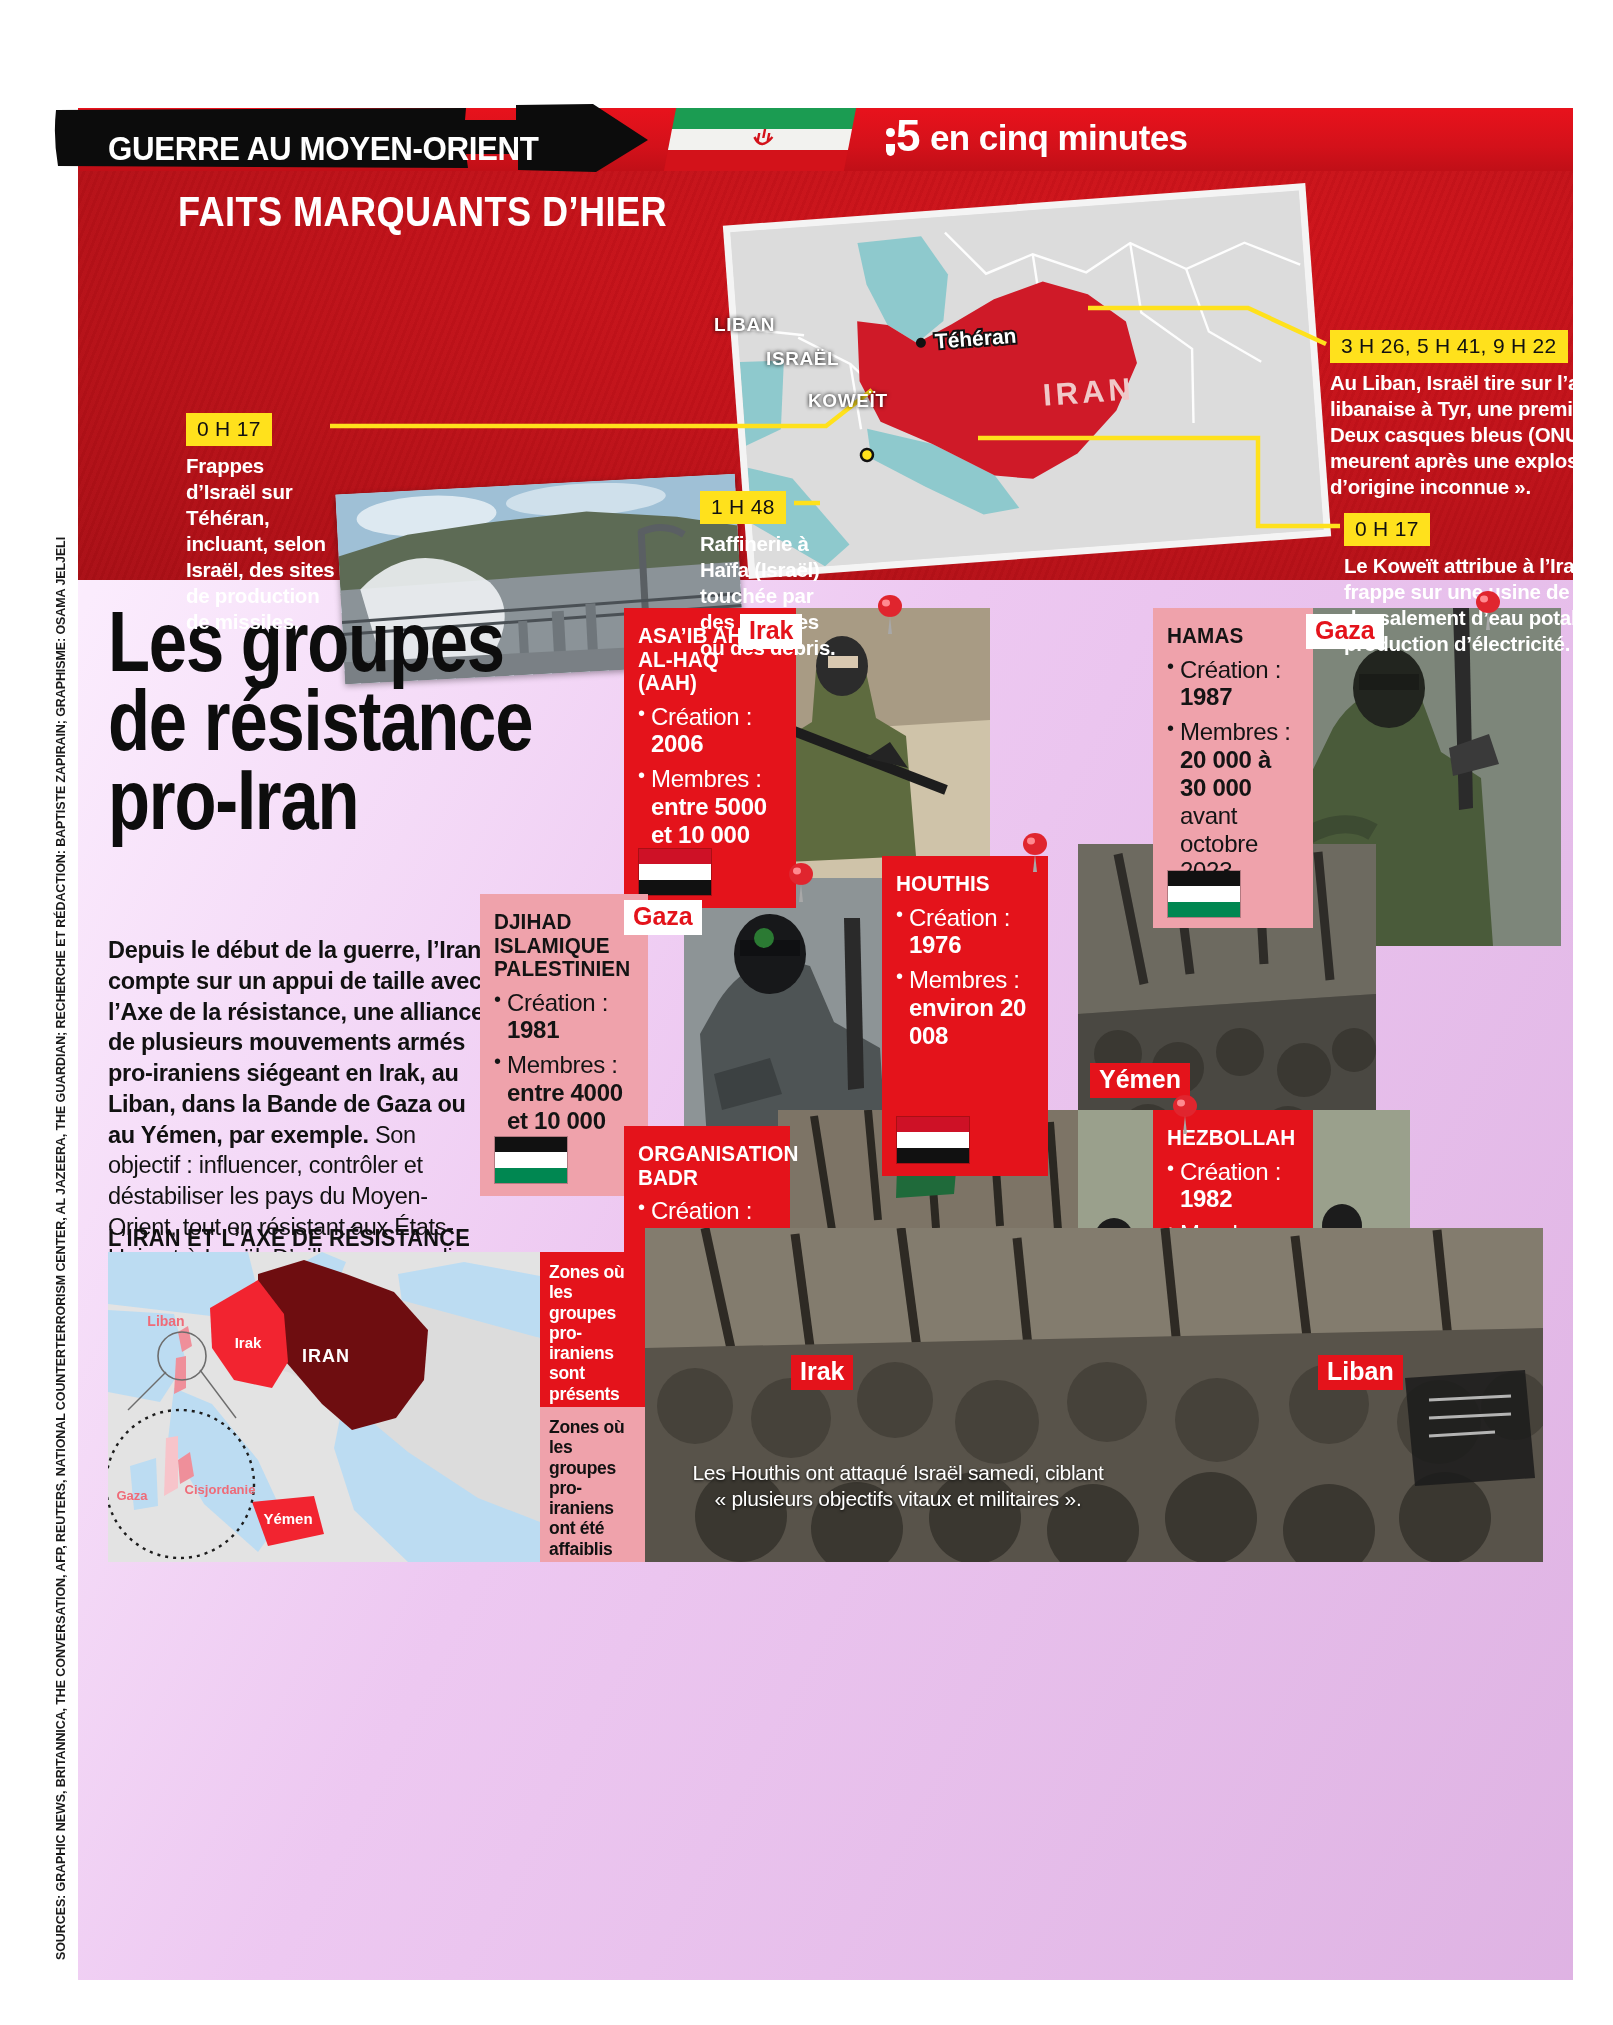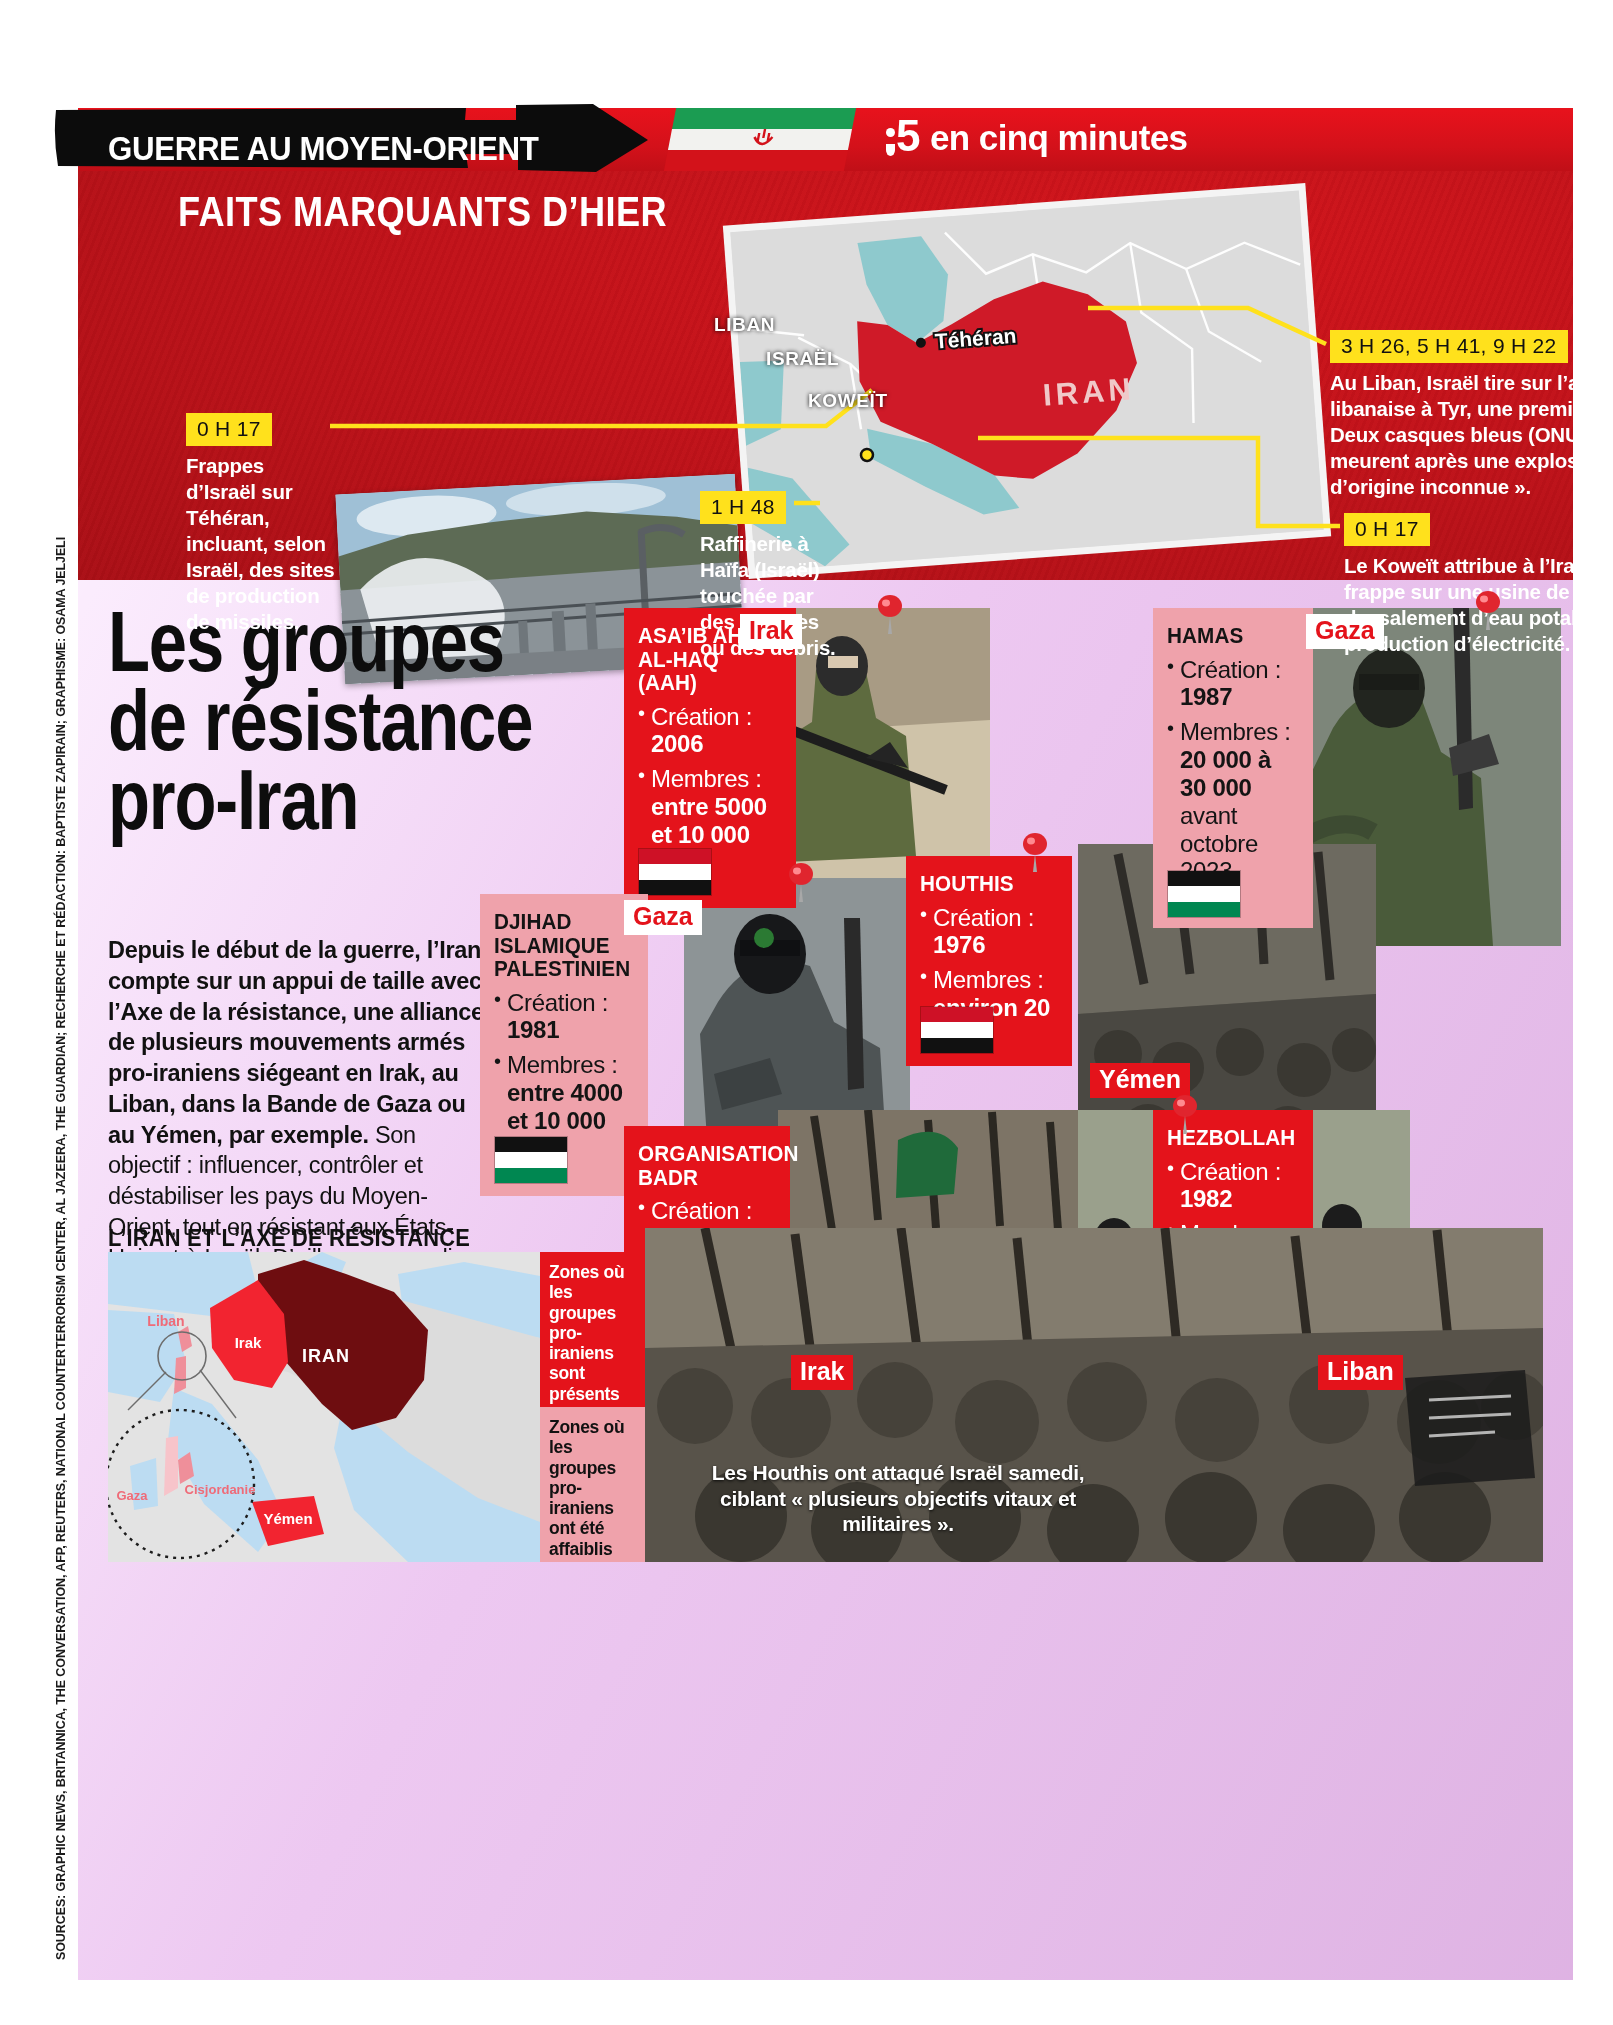--- a/index.html
+++ b/index.html
@@ -342,21 +342,21 @@
     overflow:hidden;
     z-index:4;
   }
   .bottom-caption{
     position:absolute;
     left:610px; top:880px;
     width:420px;
     z-index:6;
     color:#fff;
     font-size:21px;
-    font-weight:700;
+    font-weight:400;
     line-height:1.22;
     letter-spacing:-0.3px;
     text-shadow:0 1px 3px rgba(0,0,0,.85);
     text-align:center;
   }
 </style>
 </head>
 <body>
 
 <div id="page">
@@ -593,21 +593,21 @@
             <circle cx="140" cy="296" r="28"></circle>
           <circle cx="210" cy="290" r="28"></circle>
         </g>
       </svg>
     </div>
     <svg class="pin" style="left:940px;top:252px;" viewBox="0 0 34 40">
       <ellipse cx="17" cy="12" rx="12" ry="11" fill="#e0252e"></ellipse>
       <ellipse cx="13" cy="9" rx="4" ry="3.4" fill="#ff8a90"></ellipse>
       <path d="M17 22 L19 40 L15 40 Z" fill="#a8a8a8"></path>
     </svg>
-    <div class="card red" style="left:828px;top:276px;width:166px;height:210px;">
+    <div class="card red" style="left:804px;top:276px;width:166px;height:320px;">
       <div class="panel">
         <h3>HOUTHIS</h3>
         <ul>
           <li>
             <span class="plain">Création :</span>
             <b>1976</b>
           </li>
           <li>
             <span class="plain">Membres :</span>
             <b>environ 20 008</b>

